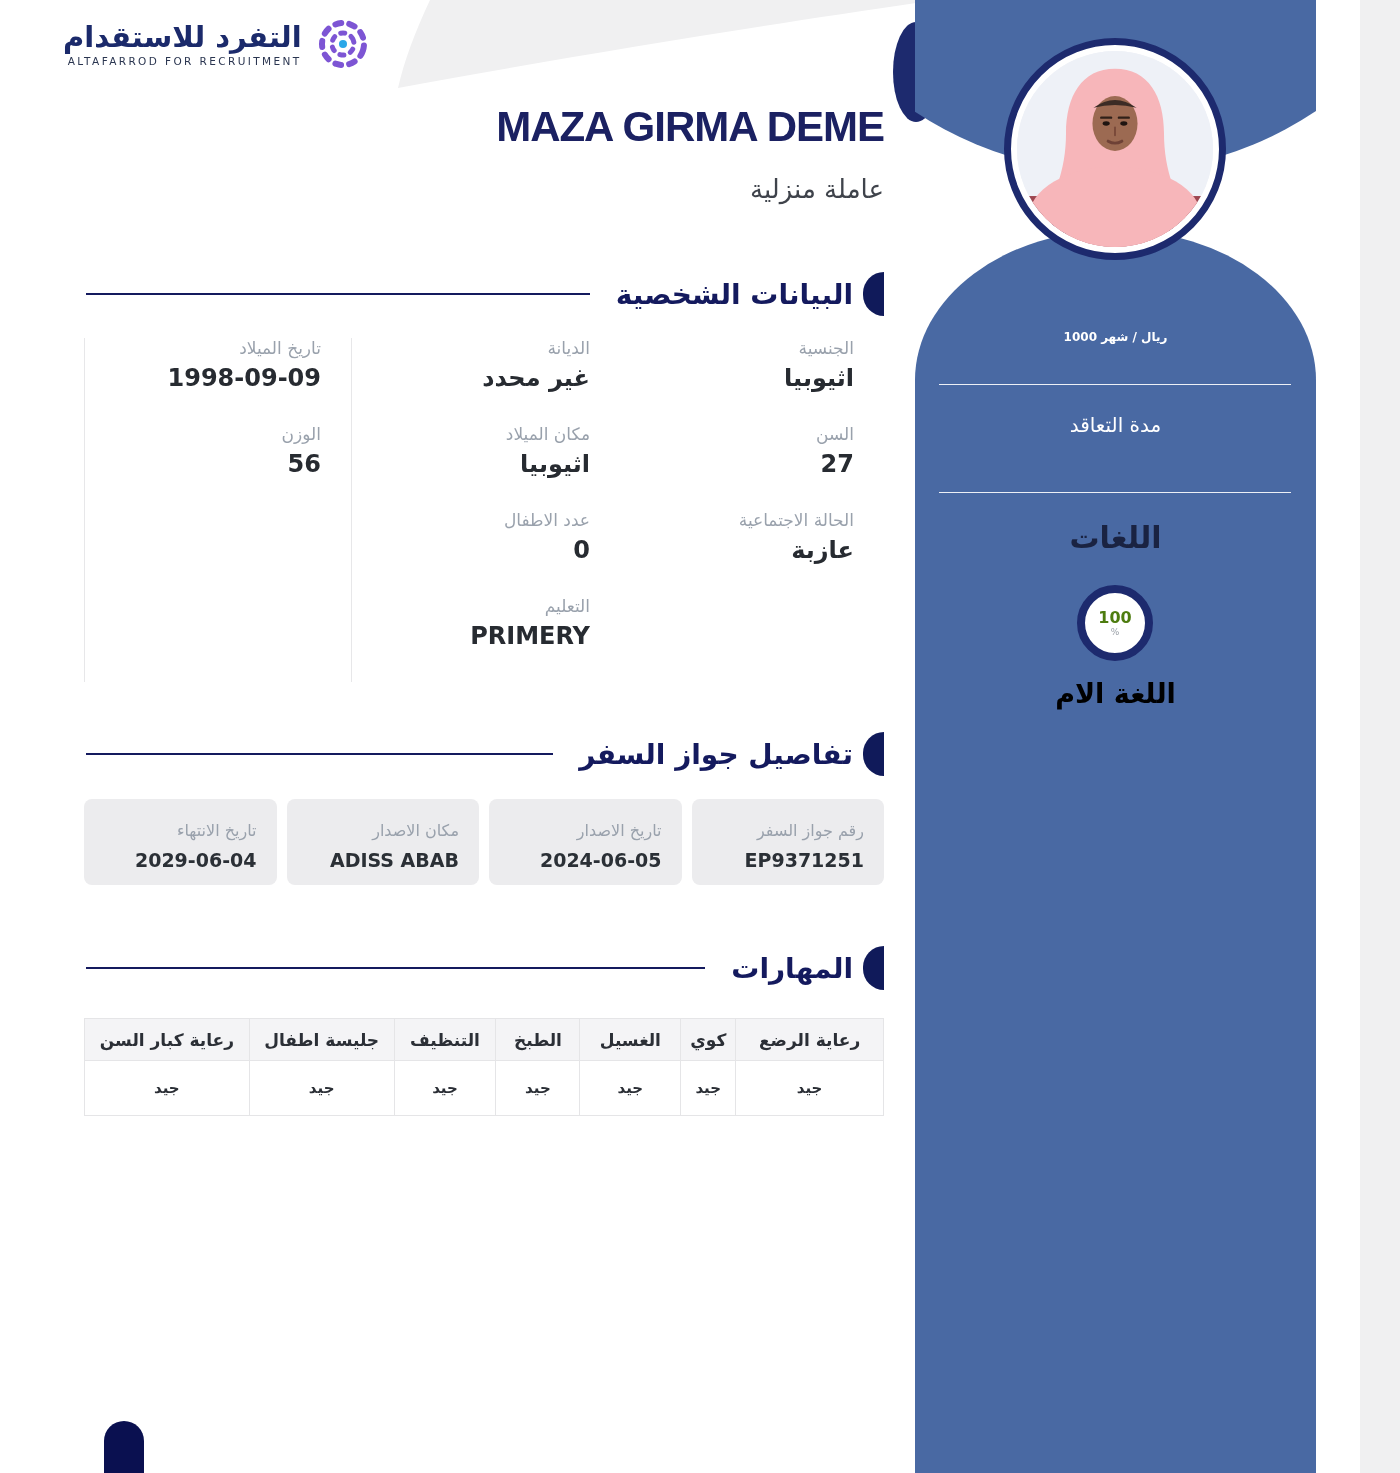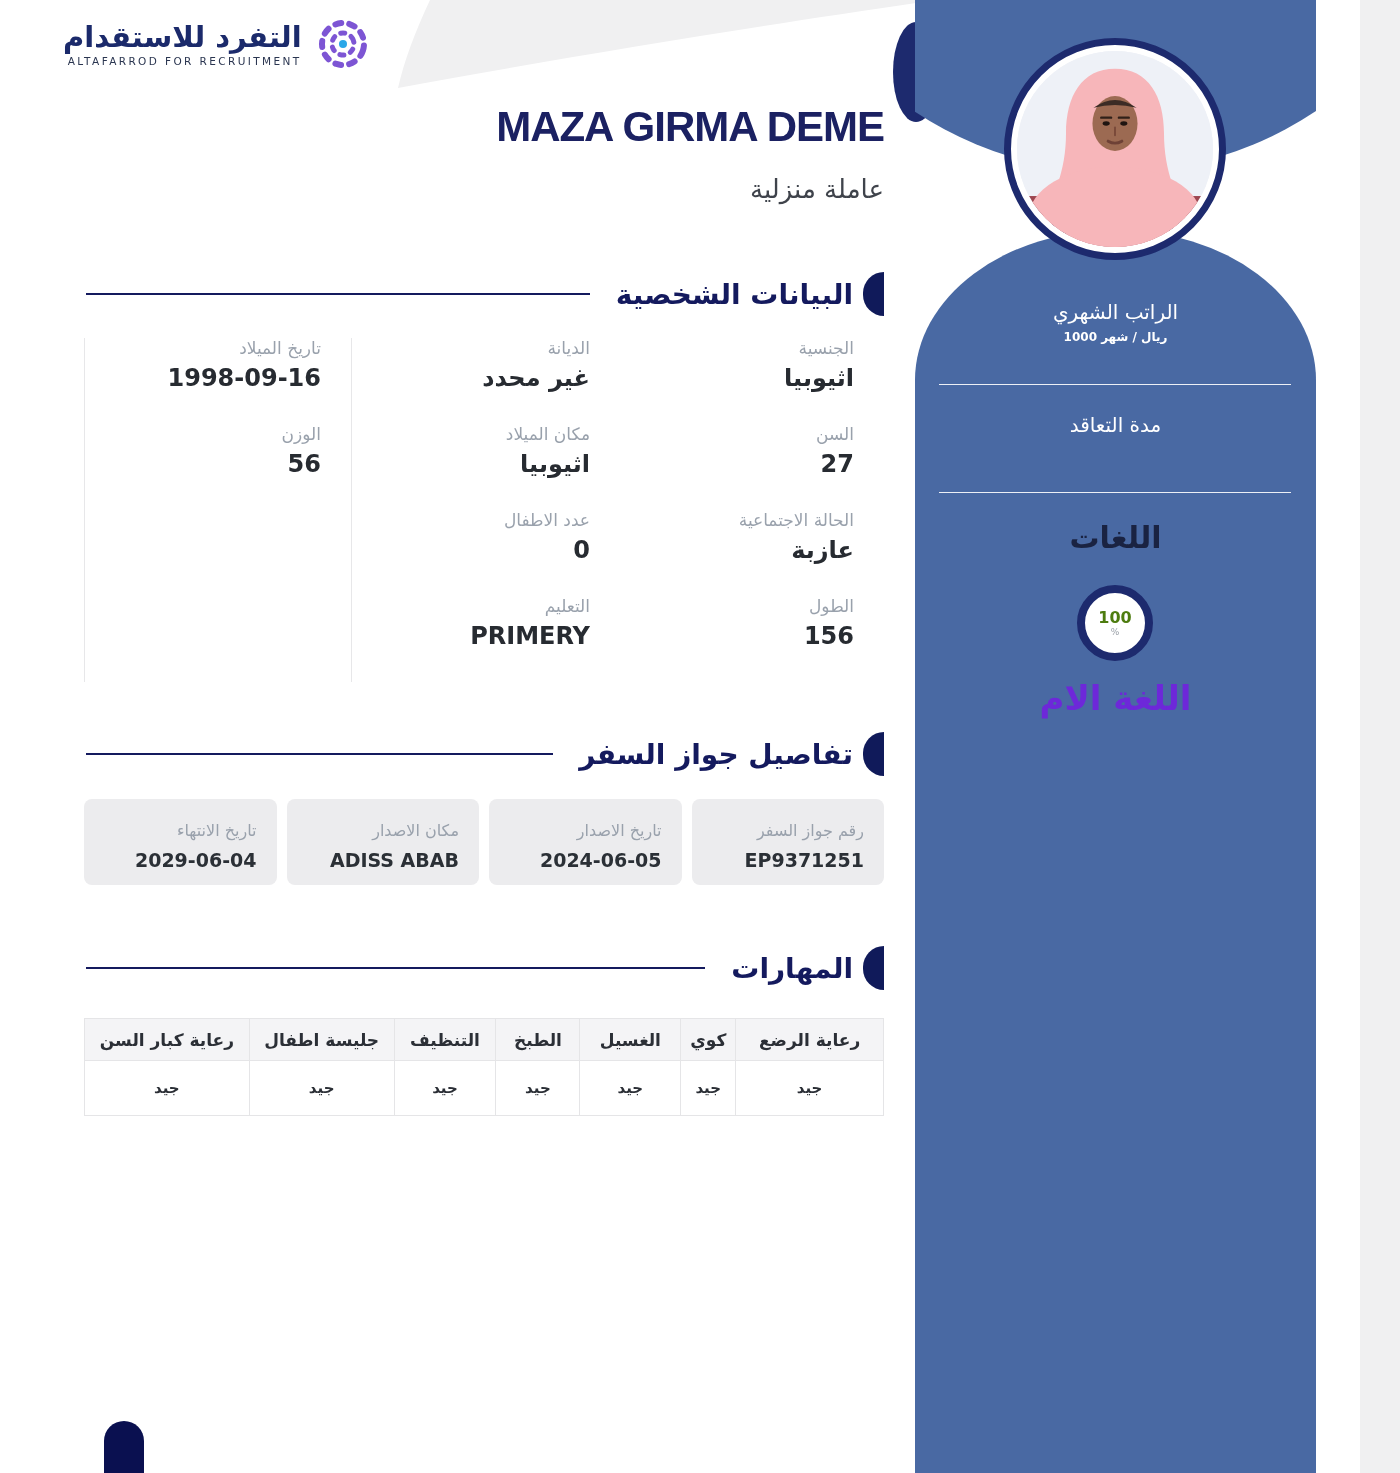--- a/index.html
+++ b/index.html
@@ -24,21 +24,21 @@
   .sb-text { position:absolute; left:0; width:401px; text-align:center; color:#ffffff; }
   .sb-label { font-size:20px; }
   .sb-value { font-size:12px; font-weight:bold; }
   .sb-line { position:absolute; left:24px; width:352px; height:1px; background:rgba(255,255,255,0.9); }
   .lang-title { font-size:30px; font-weight:bold; color:#1a2342; }
   .lang-ring { position:absolute; left:162px; top:585px; width:76px; height:76px; border-radius:50%;
                border:8px solid #1d2a6e; background:#ffffff; display:flex; flex-direction:column;
                align-items:center; justify-content:center; }
   .lang-pct { font-size:16px; font-weight:bold; color:#4d7c0f; line-height:1; }
   .lang-sym { font-size:9px; color:#9aa0a8; line-height:1; margin-top:2px; }
-  .mother-tongue { font-size:34px; font-weight:bold; color:#6d28d9; }
+  .mother-tongue { font-size:27px; font-weight:bold; color:#000000; }
 
   
   .content { position:absolute; left:84px; top:0; width:800px; direction:rtl; }
   .name { position:absolute; top:103px; right:0; width:800px; text-align:left; direction:ltr;
           font-family:"Liberation Sans","DejaVu Sans",sans-serif; font-size:42px; font-weight:bold;
           letter-spacing:-1px; color:#1b2162; text-align:right; }
   .job { position:absolute; top:174px; right:0; width:800px; font-size:26px; color:#3f434b; text-align:right; }
 
   .sec-head { position:absolute; right:0; width:800px; display:flex; direction:rtl; align-items:center; }
   .sec-bullet { width:21px; height:44px; background:#101a5a; border-radius:22px 0 0 22px; flex:0 0 auto; }
@@ -112,21 +112,20 @@
           <path d="M78,58 Q100,42 122,58 Q100,52 78,58 Z" fill="#3b2b25"></path>
           <path d="M86,68 L96,68 M104,68 L114,68" stroke="#2f2019" stroke-width="2.5" stroke-linecap="round"></path>
           <ellipse cx="91" cy="74" rx="3.6" ry="2.2" fill="#1e1410"></ellipse>
           <ellipse cx="109" cy="74" rx="3.6" ry="2.2" fill="#1e1410"></ellipse>
           <path d="M100,78 L100,86" stroke="#7a4a3a" stroke-width="2" stroke-linecap="round"></path>
           <path d="M93,92 Q100,96 107,92" stroke="#6e4136" stroke-width="3" stroke-linecap="round" fill="none"></path>
         </svg>
       </div>
     </div>
 
-    <div class="sb-text sb-label" style="top:300px;">الراتب الشهري</div>
     <div class="sb-text sb-value" style="top:330px;">1000 ريال / شهر</div>
     <div class="sb-line" style="top:384px;"></div>
     <div class="sb-text sb-label" style="top:413px;">مدة التعاقد</div>
     <div class="sb-line" style="top:492px;"></div>
 
     <div class="sb-text lang-title" style="top:520px;">اللغات</div>
     <div class="lang-ring">
       <div class="lang-pct">100</div>
       <div class="lang-sym">%</div>
     </div>
@@ -150,24 +149,20 @@
           <div class="gvalue">اثيوبيا</div>
         </div>
         <div class="gitem">
           <div class="glabel">السن</div>
           <div class="gvalue">27</div>
         </div>
         <div class="gitem">
           <div class="glabel">الحالة الاجتماعية</div>
           <div class="gvalue">عازبة</div>
         </div>
-        <div class="gitem">
-          <div class="glabel">الطول</div>
-          <div class="gvalue">156</div>
-        </div>
       </div>
       <div class="gcol b" style="width:269px;">
         <div class="gitem">
           <div class="glabel">الديانة</div>
           <div class="gvalue">غير محدد</div>
         </div>
         <div class="gitem">
           <div class="glabel">مكان الميلاد</div>
           <div class="gvalue">اثيوبيا</div>
         </div>
@@ -176,21 +171,21 @@
           <div class="gvalue">0</div>
         </div>
         <div class="gitem">
           <div class="glabel">التعليم</div>
           <div class="gvalue">PRIMERY</div>
         </div>
       </div>
       <div class="gcol b" style="width:267px;">
         <div class="gitem">
           <div class="glabel">تاريخ الميلاد</div>
-          <div class="gvalue">1998-09-16</div>
+          <div class="gvalue">1998-09-09</div>
         </div>
         <div class="gitem">
           <div class="glabel">الوزن</div>
           <div class="gvalue">56</div>
         </div>
       </div>
     </div>
 
     <div class="sec-head" style="top:732px;">
       <span class="sec-bullet"></span>

